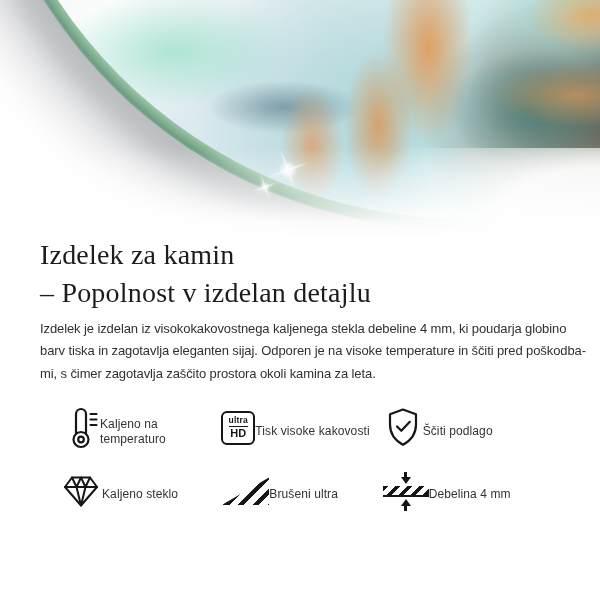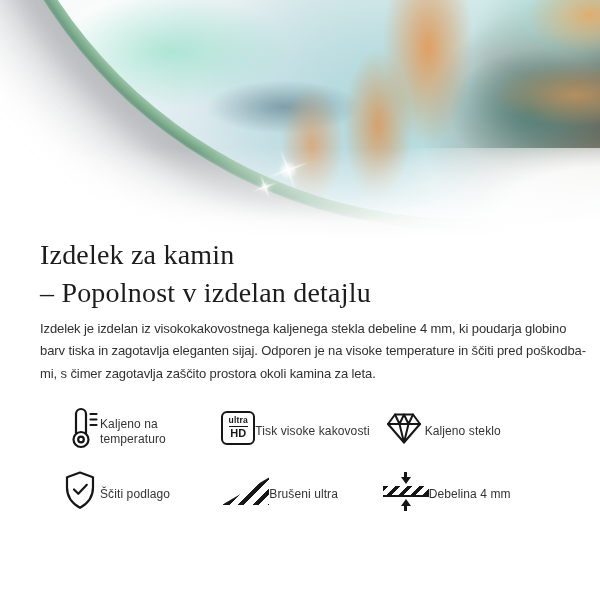--- a/index.html
+++ b/index.html
@@ -148,38 +148,38 @@
         <div class="hd-box">
           <span class="hd-ultra">ultra</span>
           <span class="hd-hd">HD</span>
         </div>
       </div>
       <div class="feature-label">Tisk visoke kakovosti</div>
     </div>
 
     <div class="feature">
       <div class="icon-wrap">
+        <svg width="40" height="44" viewBox="0 0 40 44">
+          <path d="M20 3.5 L33 8.2 V18.5 C33 28 27.6 34.6 20 38.8 C12.4 34.6 7 28 7 18.5 V8.2 Z"></path>
+          <path d="M14 20.5 L18.3 24.8 L26.8 15.8"></path>
+        </svg>
+      </div>
+      <div class="feature-label">Ščiti podlago</div>
+    </div>
+
+    <div class="feature">
+      <div class="icon-wrap">
         <svg width="42" height="38" viewBox="0 0 42 38" style="stroke-width:2">
           <path d="M12 5.5 H30 L37 15 L21 33.5 L5 15 Z"></path>
           <path d="M5 15 H37"></path>
           <path d="M12 5.5 L16.5 15 L21 5.5 L25.5 15 L30 5.5"></path>
           <path d="M16.5 15 L21 33.5 M25.5 15 L21 33.5"></path>
         </svg>
       </div>
       <div class="feature-label">Kaljeno steklo</div>
-    </div>
-
-    <div class="feature">
-      <div class="icon-wrap">
-        <svg width="40" height="44" viewBox="0 0 40 44">
-          <path d="M20 3.5 L33 8.2 V18.5 C33 28 27.6 34.6 20 38.8 C12.4 34.6 7 28 7 18.5 V8.2 Z"></path>
-          <path d="M14 20.5 L18.3 24.8 L26.8 15.8"></path>
-        </svg>
-      </div>
-      <div class="feature-label">Ščiti podlago</div>
     </div>
 
     <div class="feature">
       <div class="icon-wrap">
         <div class="bevel"></div>
       </div>
       <div class="feature-label">Brušeni ultra</div>
     </div>
 
     <div class="feature">

